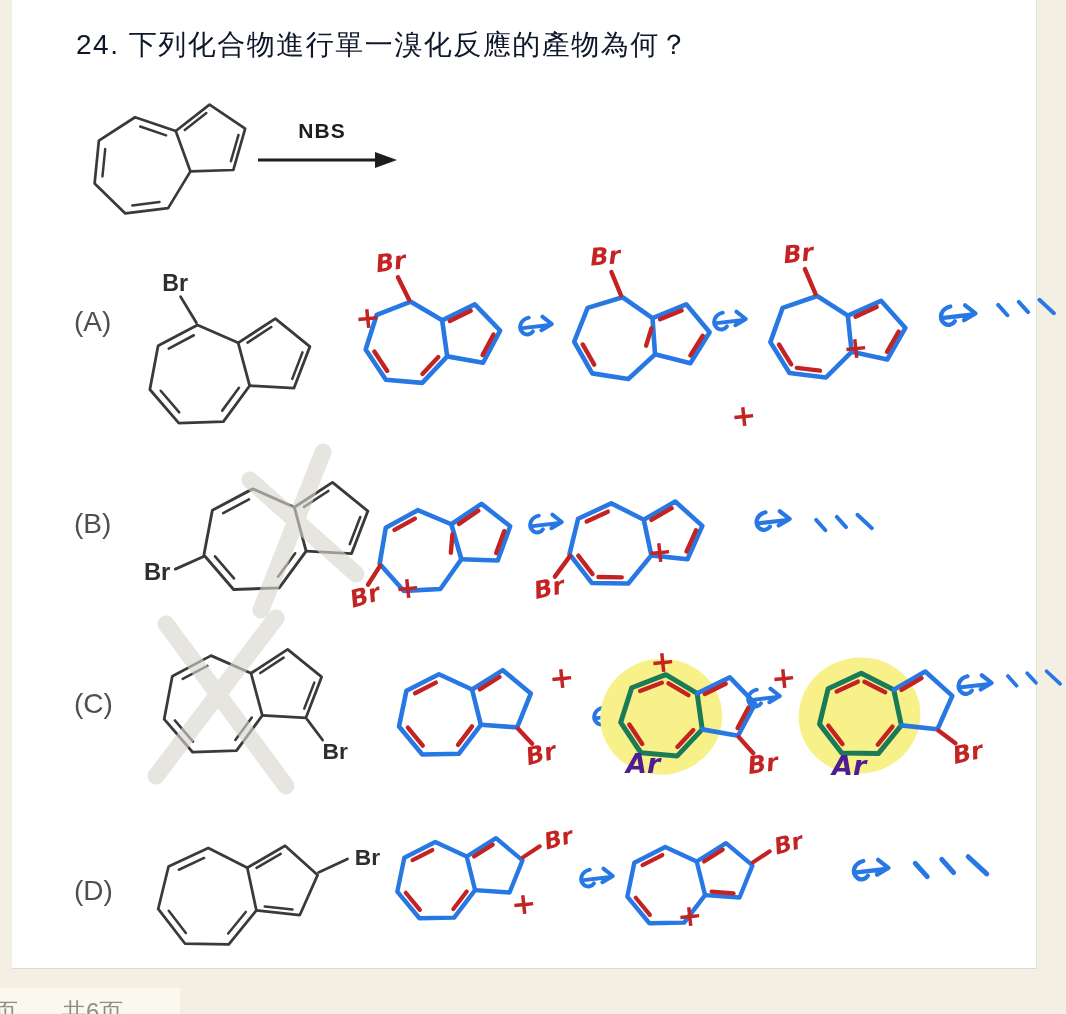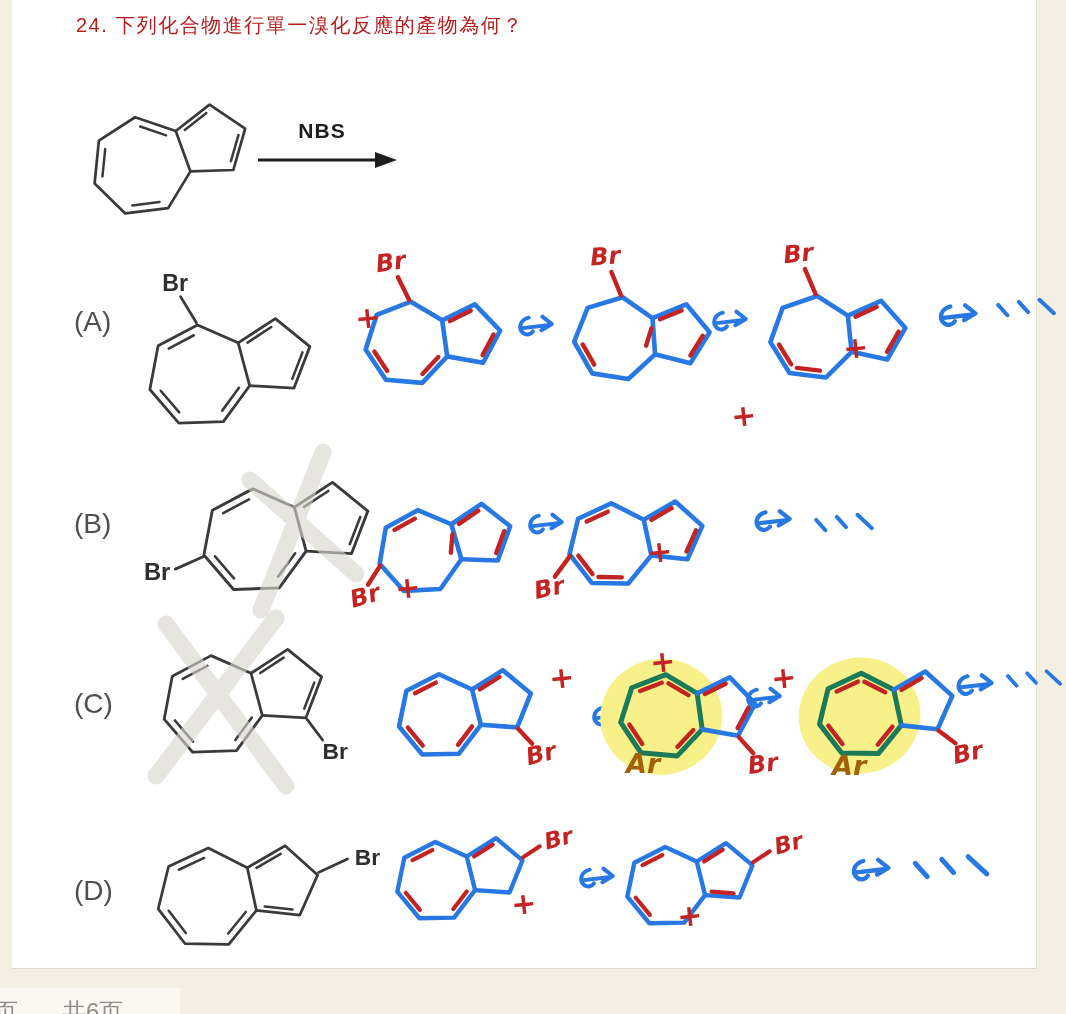--- a/index.html
+++ b/index.html
@@ -2,33 +2,33 @@
 <html><head>
 <meta charset="utf-8">
 <style>
   html,body{margin:0;padding:0}
   #canvas{position:relative;width:1066px;height:1014px;background:#f3efe2;overflow:hidden;
           font-family:"Liberation Sans",sans-serif}
   .abs{position:absolute}
   svg{overflow:visible;display:block}
   .paper{position:absolute;left:12px;top:0;width:1024px;height:968px;background:#ffffff;
          border-right:1px solid #e6e3d9;border-bottom:1px solid #ddd9cf}
-  .title{position:absolute;left:76px;top:12px;color:#b91c1c;font-size:20px;letter-spacing:1.5px;font-weight:500}
+  .title{position:absolute;left:76px;top:26px;color:#0f172a;font-size:28px;letter-spacing:1.5px;font-weight:500}
   .opt-label{position:absolute;color:#4f4f4f;font-size:28px}
   .nbs-text{fill:#1d1d1d;font:700 21px "Liberation Sans",sans-serif;letter-spacing:1px}
   .print{stroke:#3a3a3a;stroke-width:2.3;fill:none;stroke-linejoin:round;stroke-linecap:round}
   .print-dash{stroke-width:2.1}
   .txt-print{fill:#2e2e2e;font:700 19px "Liberation Sans",sans-serif;stroke:none}
   .ink-blue{stroke:#2878e4;stroke-width:4.6;fill:none;stroke-linecap:round;stroke-linejoin:round}
   .ink-green{stroke:#1b7a58;stroke-width:5;fill:none;stroke-linecap:round;stroke-linejoin:round}
   .ink-red{stroke:#c42323;stroke-width:4.4;fill:none;stroke-linecap:round;stroke-linejoin:round}
   .ink-blue-thin{stroke:#2878e4;stroke-width:3.8;fill:none;stroke-linecap:round;stroke-linejoin:round}
   .txt-red{fill:#c42323;font:italic 700 24px "DejaVu Sans",sans-serif;stroke:none}
   .plus-mark{position:absolute;color:#c42323;font:italic 700 30px "DejaVu Sans",sans-serif;transform:rotate(-6deg)}
-  .ar-mark{position:absolute;color:#a16207;font:italic 700 27px "DejaVu Sans",sans-serif}
+  .ar-mark{position:absolute;color:#4c1d95;font:italic 700 27px "DejaVu Sans",sans-serif}
   .gray-x{stroke:#d8d5cd;stroke-width:17;opacity:.62;fill:none;stroke-linecap:round}
   .footer-strip{position:absolute;left:0;top:988px;width:180px;height:26px;background:#fbf8f0}
   .footer-text{position:absolute;color:#8f8e88;font-size:24px;top:996px}
 </style>
 </head>
 <body>
 
 <div id="canvas">
 
   <svg aria-hidden="true" style="position:absolute;width:0;height:0">

